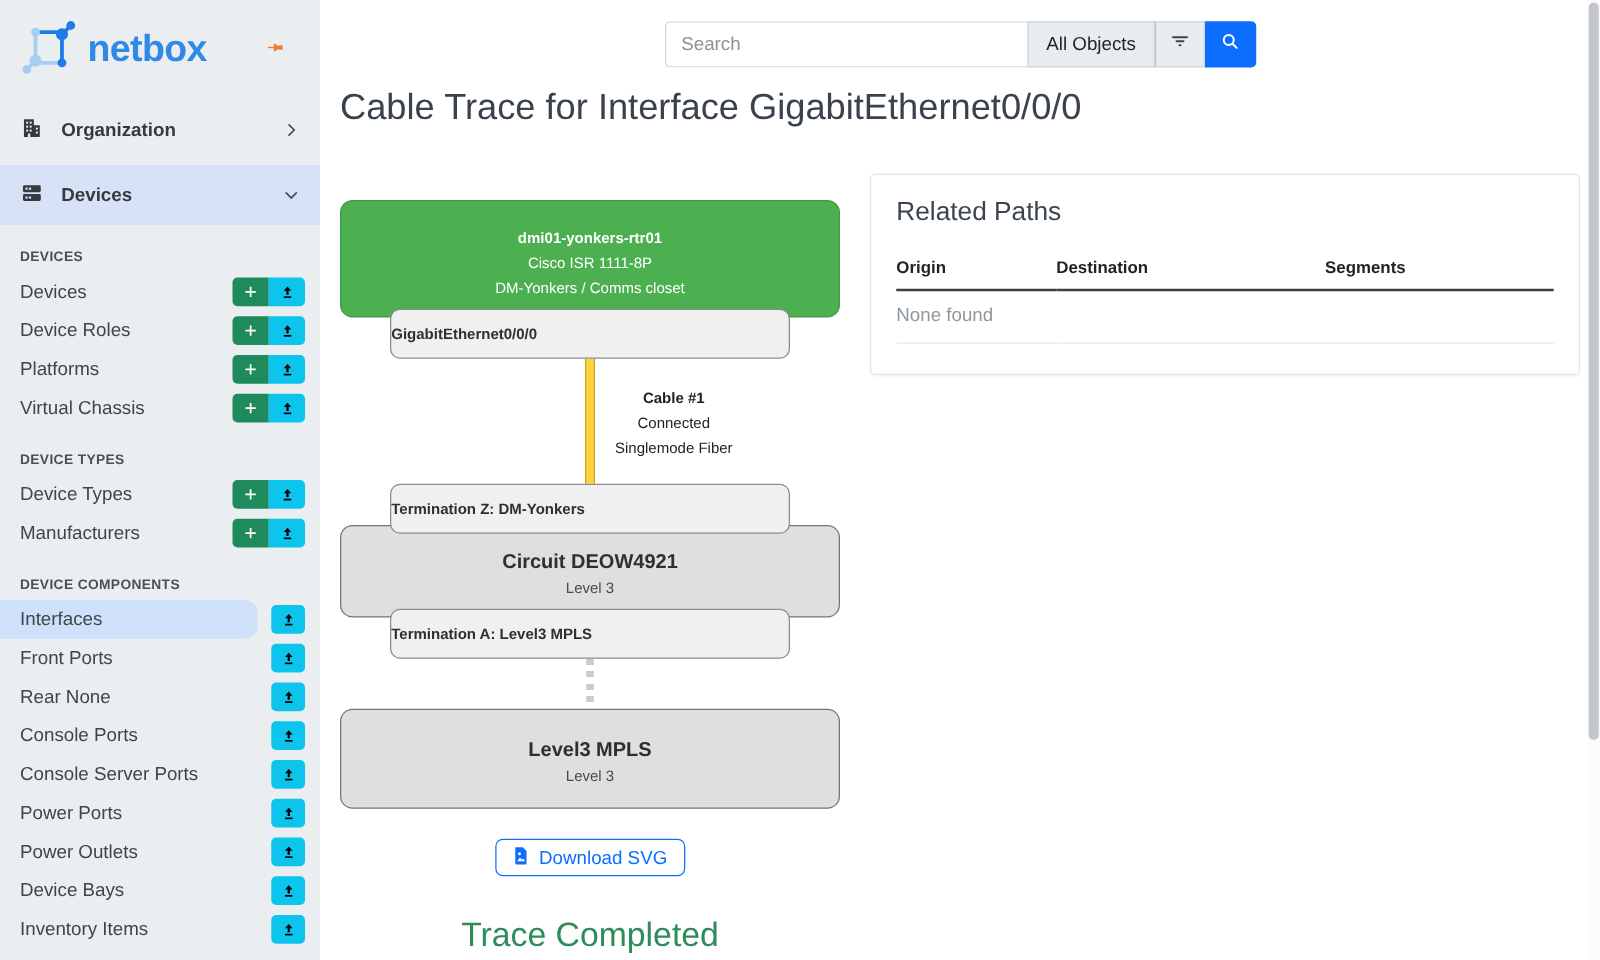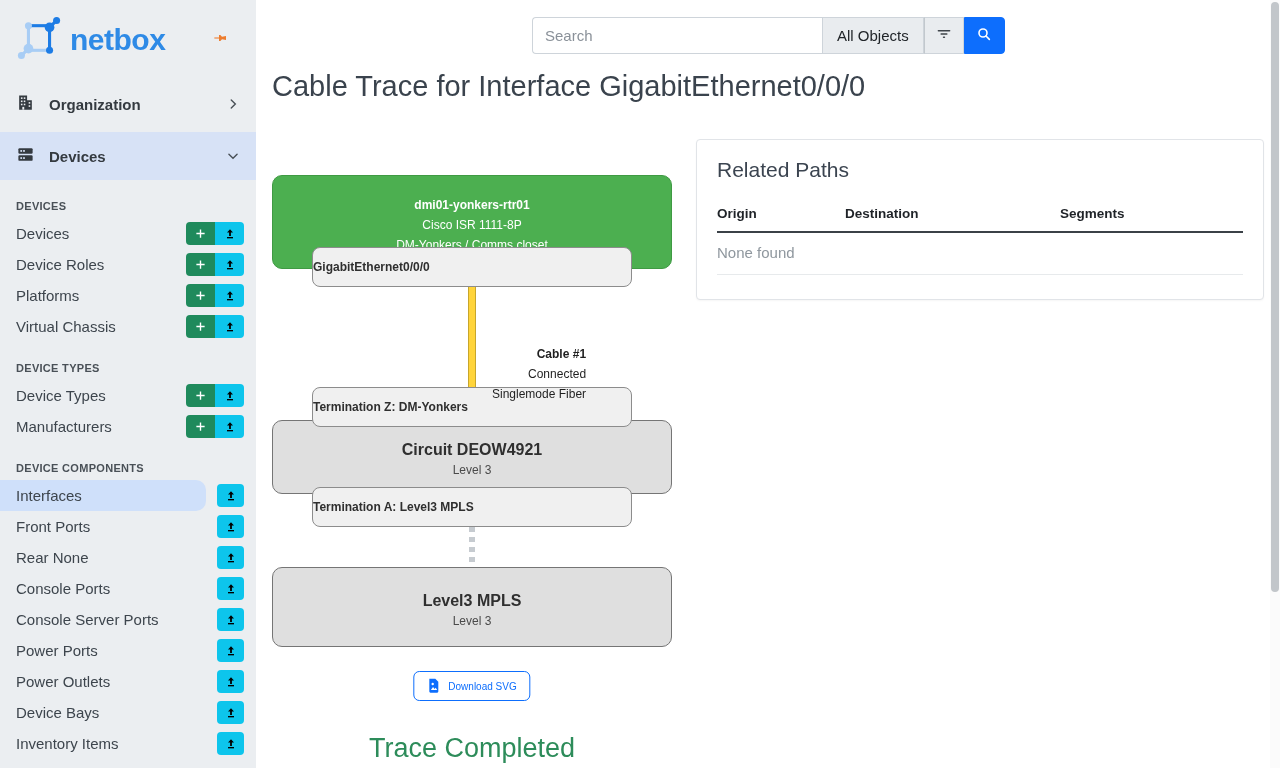--- a/index.html
+++ b/index.html
@@ -50,47 +50,47 @@
               border-radius:4px; background:#fff; display:flex; align-items:center; gap:8px;
               padding:0 12px; font-size:16px; color:#495057; cursor:pointer;font-family:Liberation Serif, serif; }
   .caret-down { width:0; height:0; border-left:5px solid transparent; border-right:5px solid transparent;
                 border-top:5px solid #495057; }
 
   .page-title { position:absolute; left:16px; top:70px; font-size:29px; font-weight:normal; color:#3a434d; }
 
   
   .trace { position:absolute; left:16px; top:160px; width:400px; height:640px; }
   .node { position:absolute; text-align:center; }
-  .node-device { left:0; top:15px; width:400px; height:94px; background:#4caf50; border:1px solid #3f9a43;
+  .node-device { left:0; top:0; width:400px; height:94px; background:#4caf50; border:1px solid #3f9a43;
                  border-radius:10px; color:#fff; padding-top:19px; z-index:1; }
   .node-device .t { font-size:12px; font-weight:bold; line-height:20px; }
   .node-device .s { font-size:12px; line-height:20px; }
   .node-port { width:320px; height:40px; left:40px; background:#f0f0f0; border:1px solid #8c8c8c;
                border-radius:8px; display:flex; align-items:center; justify-content:flex-start;
                font-size:12px; font-weight:bold; color:#2f2f2f; z-index:2; }
   .port-interface { top:87px; }
   .port-termz { top:227px; }
   .port-terma { top:327px; }
   .node-group { left:0; width:400px; background:#dfdfdf; border:1px solid #757575; border-radius:10px;
                 z-index:1; color:#2f2f2f; }
   .group-circuit { top:260px; height:74px; padding-top:19px; }
   .group-provider { top:407px; height:80px; padding-top:23px; }
   .node-group .t { font-size:16px; font-weight:bold; line-height:20px; }
   .node-group .s { font-size:12px; line-height:20px; color:#4a4a4a; }
   .cable-line { position:absolute; left:196px; top:127px; width:8px; height:100px; background:#ffd43a;
                 border-left:1px solid #c7a62c; border-right:1px solid #c7a62c; z-index:0; }
   .cable-text { position:absolute; left:220px; top:148px; font-size:12px; line-height:20px;
-                color:#1f1f1f; text-align:right; z-index:3; cursor:pointer;margin-top:36px; }
+                color:#1f1f1f; text-align:center; z-index:3; cursor:pointer; }
   .cable-text .t { font-weight:bold; }
   .dash-line { position:absolute; left:197px; top:367px; width:6px; height:38px;
                background:repeating-linear-gradient(to bottom,#c6cbd0 0 5px,transparent 5px 10px); }
   .download-btn { position:absolute; left:200px; top:511px; transform:translateX(-50%);
                   height:30px; display:inline-flex; align-items:center; gap:8px; padding:0 13px;
                   background:#fff; border:1px solid #0d6efd; border-radius:6px; color:#0d6efd;
-                  font-size:10px; cursor:pointer; white-space:nowrap; }
+                  font-size:15px; cursor:pointer; white-space:nowrap; }
   .trace-status { position:absolute; left:0; top:573px; width:400px; text-align:center;
                   font-size:27px; color:#2d8c5a; }
 
   
   .card { position:absolute; left:440px; top:139px; width:568px; height:161px; background:#fff;
           border:1px solid #e1e4e8; border-radius:4px; box-shadow:0 1px 2px rgba(0,0,0,.04);
           padding:16px 20px; }
   .card h2 { font-size:21px; font-weight:normal; color:#3b4450; margin:2px 0 20px; }
   .card table { width:100%; border-collapse:collapse; }
   .card th { text-align:left; font-size:13.5px; font-weight:bold; color:#1f2328;

